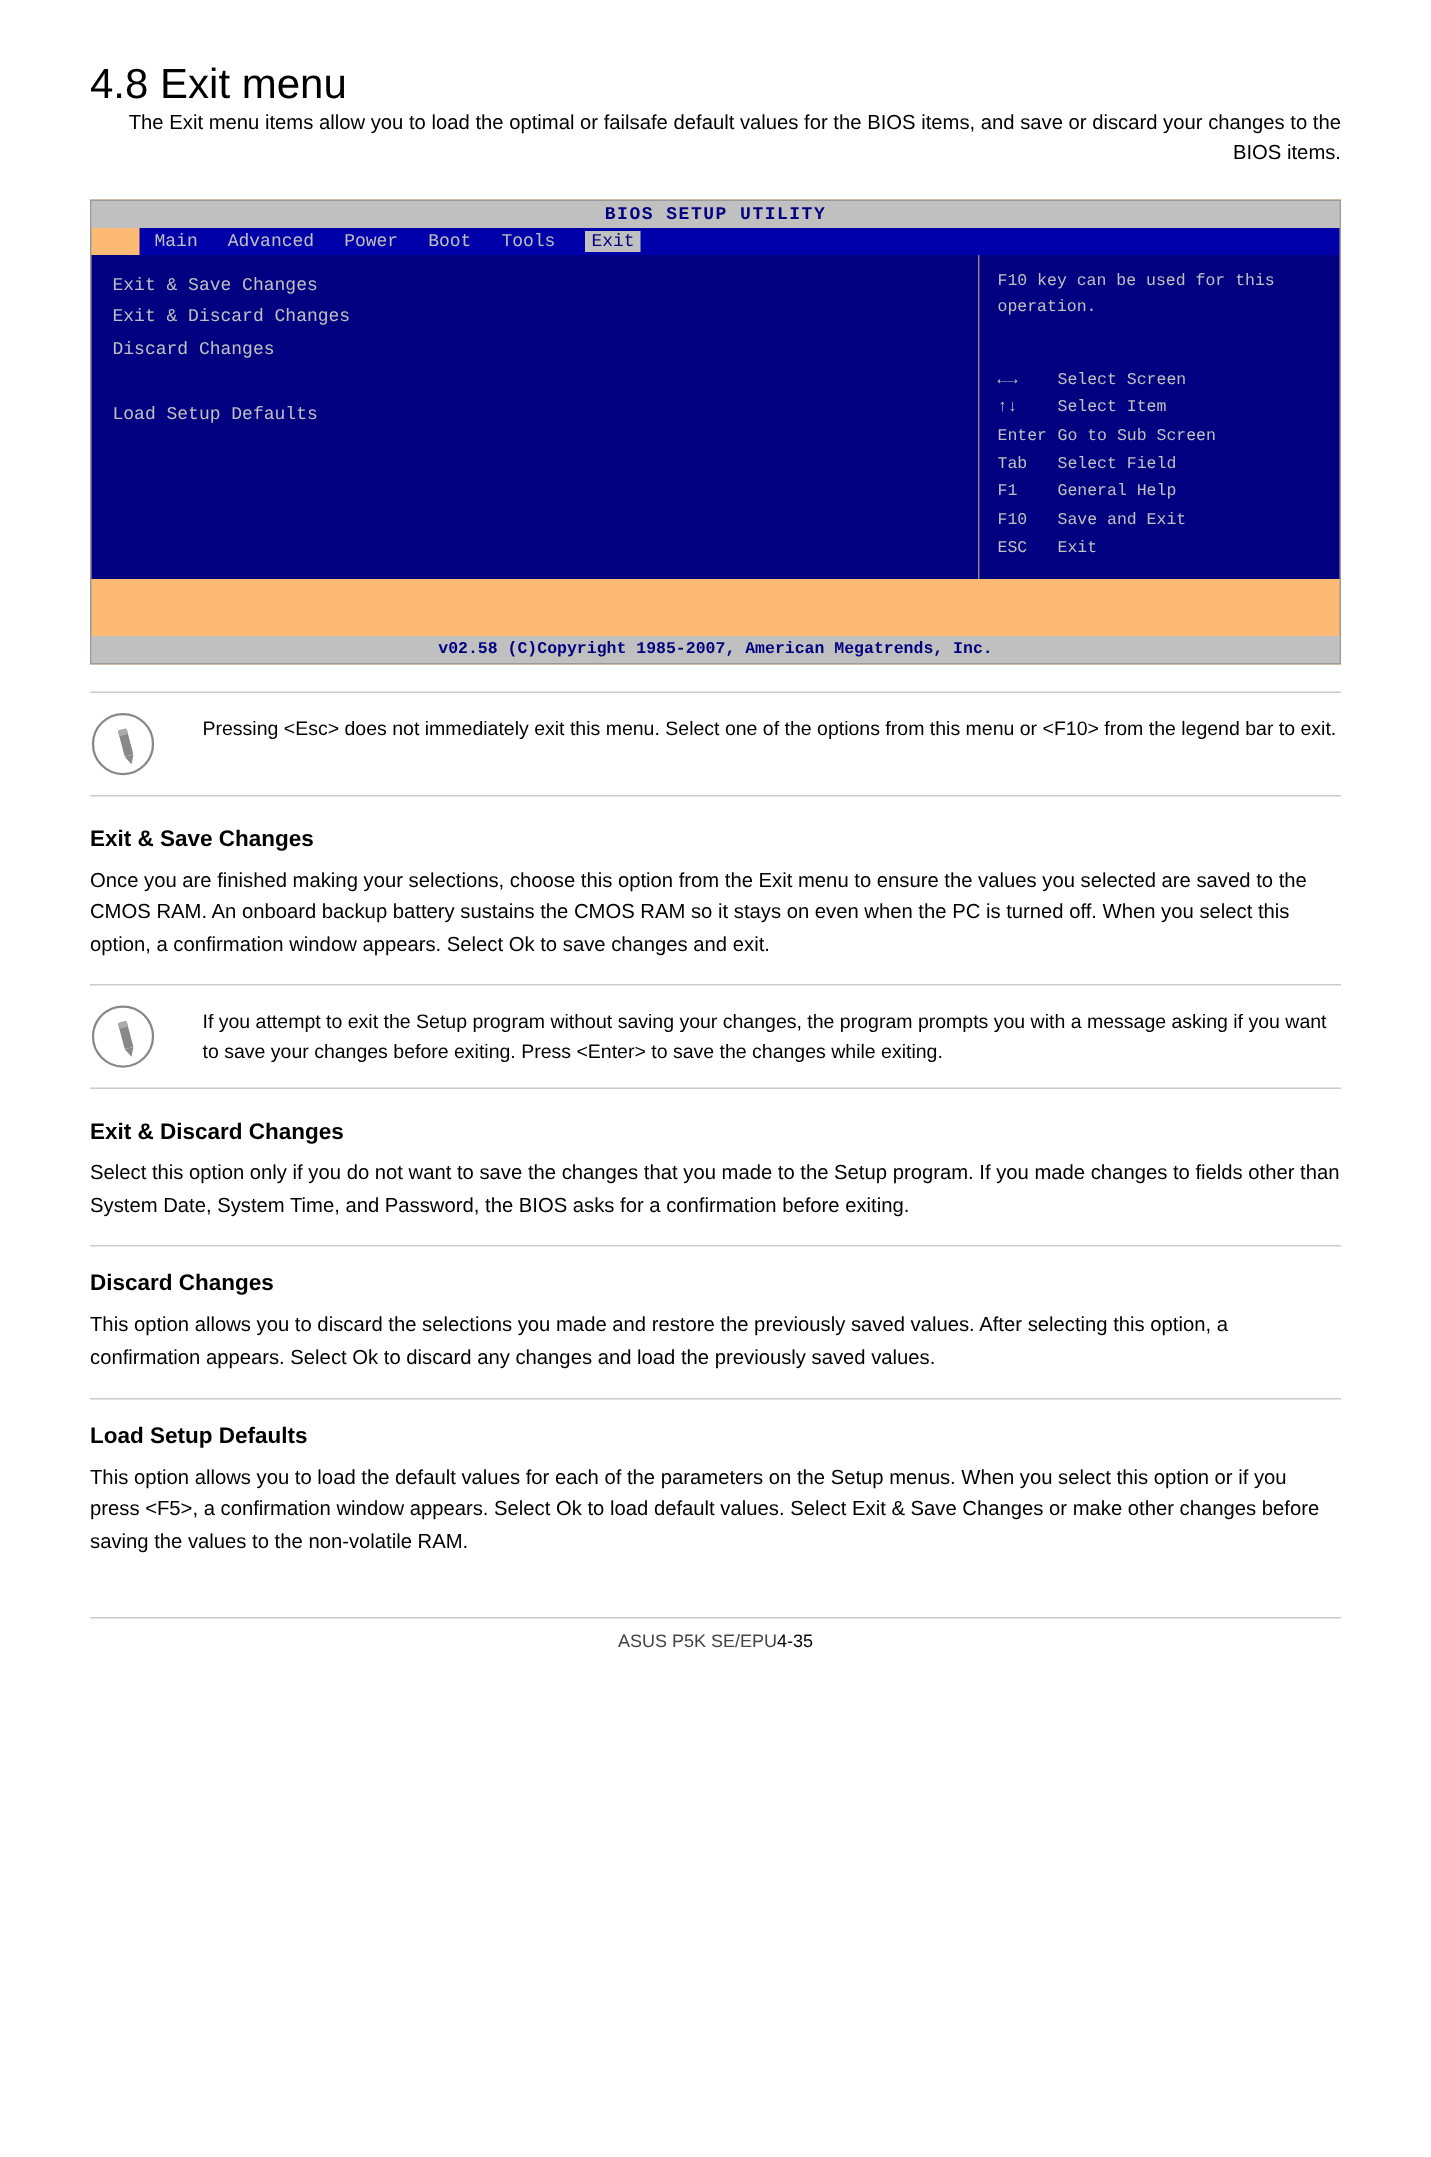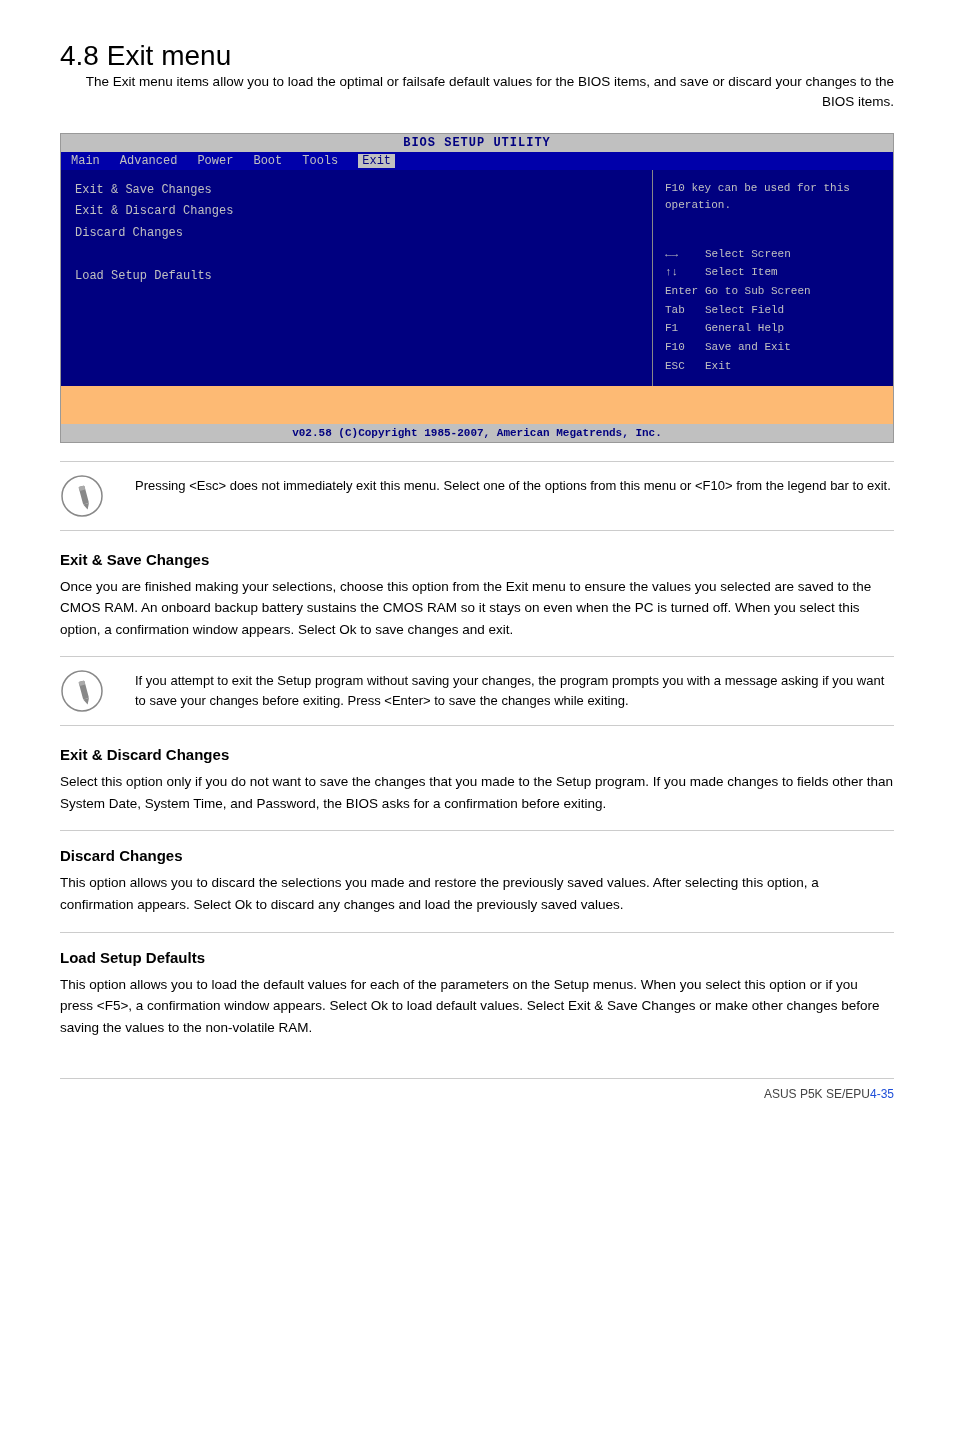--- a/index.html
+++ b/index.html
@@ -56,20 +56,21 @@
     }
 
     .bios-nav {
       background: #0000aa;
       color: #c0c0c0;
       display: flex;
       padding: 2px 10px;
       gap: 20px;
       font-family: 'Courier New', Courier, monospace;
       font-size: 12px;
+      margin-left: 32px;
     }
 
     .bios-nav span {
       cursor: default;
     }
 
     .bios-nav span.active {
       background: #c0c0c0;
       color: #000080;
       padding: 0 4px;
@@ -179,34 +180,34 @@
     .divider {
       border: none;
       border-top: 1px solid #ccc;
       margin: 4px 0 16px 0;
     }
 
     
     .page-footer {
       margin-top: 40px;
       display: flex;
-      justify-content: flex-end;
+      justify-content: center;
       align-items: center;
       border-top: 1px solid #ccc;
       padding-top: 8px;
     }
 
     .footer-brand {
       font-size: 12px;
       color: #444;
     }
 
     .footer-page {
       font-size: 12px;
-      color: #1d4ed8;
+      color: #000000;
     }
 
     
     .pencil-icon {
       width: 44px;
       height: 44px;
     }
   </style>
 </head>
 <body>

